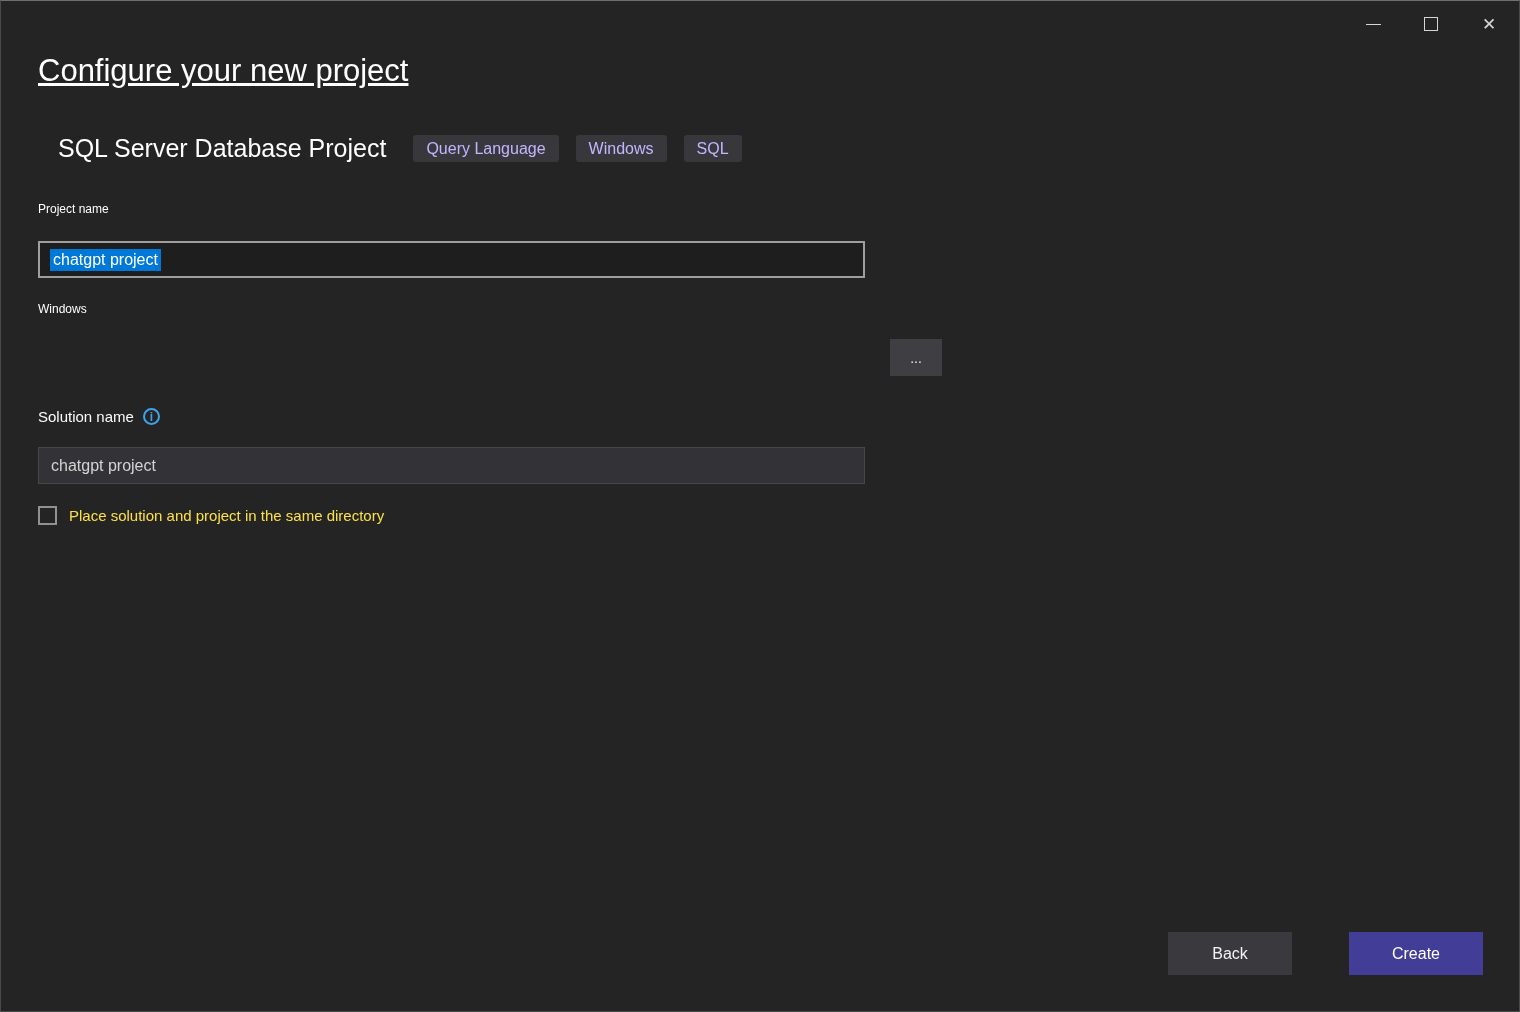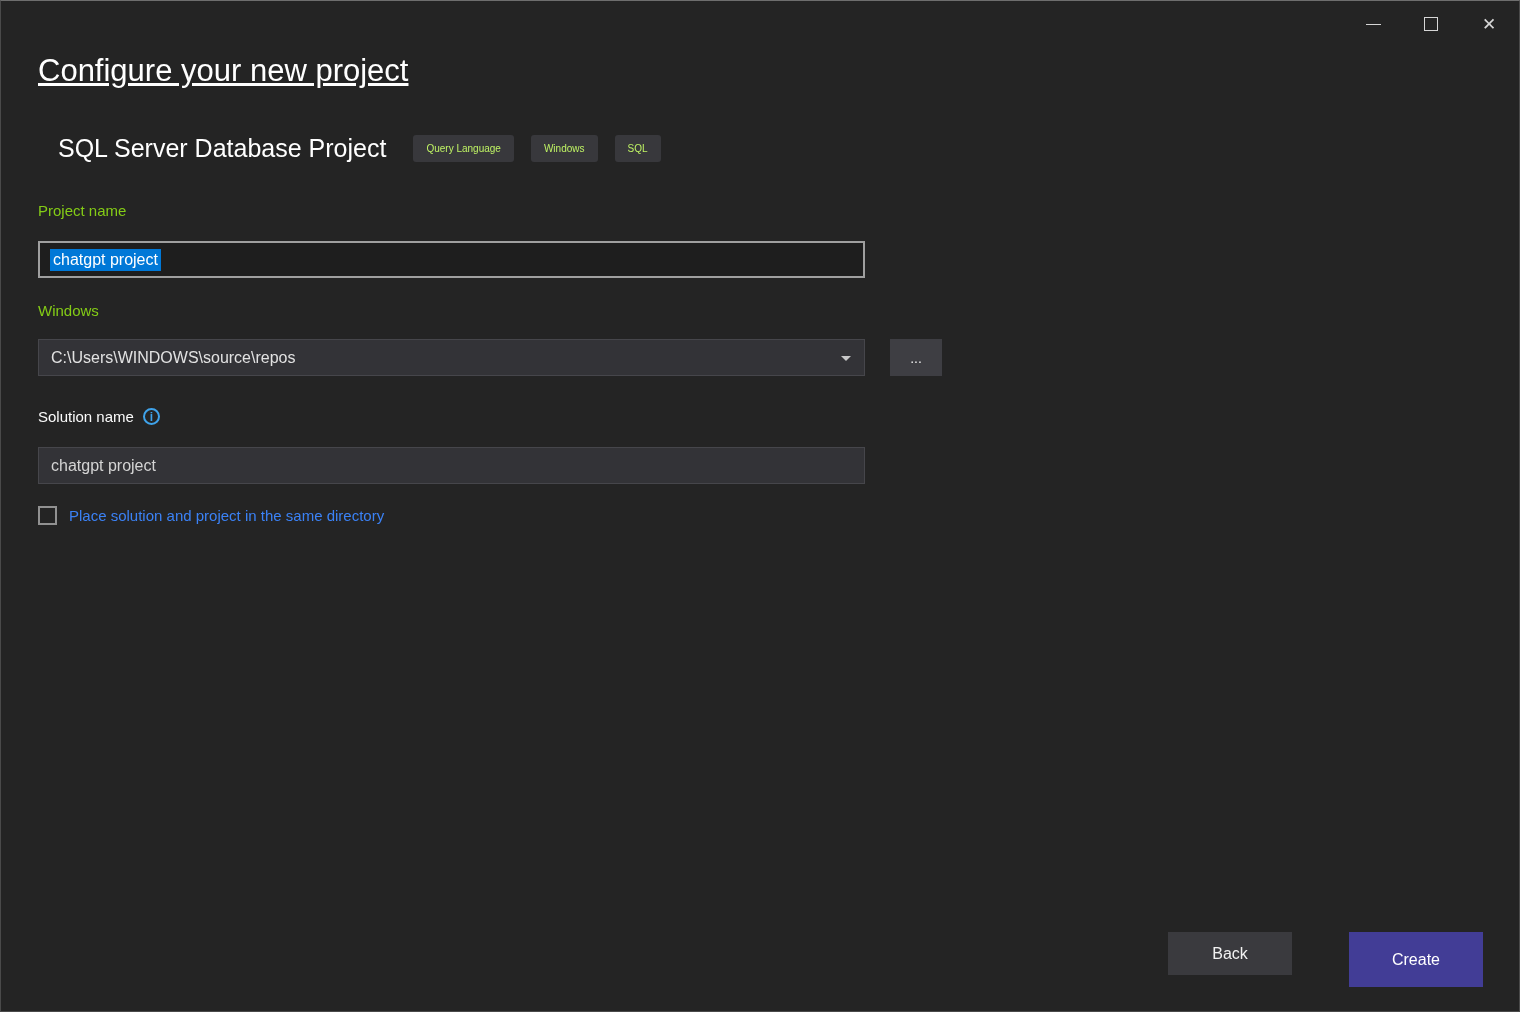--- a/index.html
+++ b/index.html
@@ -19,24 +19,24 @@
   .titlebar-controls { position: absolute; top: 1px; right: 1px; display: flex; }
   .win-btn { width: 58px; height: 44px; display: flex; align-items: center; justify-content: center; cursor: default; background: transparent; border: none; padding: 0; }
   .min-glyph   { width: 15px; height: 1px; background: #d6d6d6; }
   .max-glyph   { width: 14px; height: 14px; border: 1px solid #d6d6d6; background: transparent; }
   .close-glyph { color: #d6d6d6; font-size: 17px; line-height: 1; font-family: "Liberation Sans", sans-serif; }
 
   
   .page-title { position: absolute; left: 37px; top: 52px; font-size: 31px; font-weight: 400; color: #ffffff; text-decoration: underline; }
   .template-row { position: absolute; left: 37px; top: 133px; display: flex; align-items: center; margin-left: 20px; }
   .template-name { font-size: 25px; color: #ffffff; margin-right: 27px; white-space: nowrap; }
-  .tag { background: #38383c; color: #bef264; font-size: 10px; line-height: 19px; padding: 4px 13px; border-radius: 3px; margin-right: 17px; white-space: nowrap; }
+  .tag { background: #38383c; color: #c4b5fd; font-size: 16px; line-height: 19px; padding: 4px 13px; border-radius: 3px; margin-right: 17px; white-space: nowrap; }
 
   
-  .field-label { position: absolute; left: 37px; font-size: 15px; color: #84cc16; }
+  .field-label { position: absolute; left: 37px; font-size: 12px; color: #ffffff; }
   .label-project  { top: 201px; }
   .label-location { top: 301px; }
 
   .input-project {
     position: absolute; left: 37px; top: 240px; width: 827px; height: 37px;
     background: #1e1e1e; border: 2px solid #9f9f9f;
     display: flex; align-items: center; padding-left: 10px;
     font-size: 16px; cursor: text;
   }
   .selection { background: #0078d7; color: #ffffff; padding: 2px 3px; white-space: nowrap; }
@@ -70,32 +70,32 @@
 
   .input-solution {
     position: absolute; left: 37px; top: 446px; width: 827px; height: 37px;
     background: #333337; border: 1px solid #46464b;
     color: #d4d4d4; font-size: 16px; padding: 0 0 0 12px;
     font-family: "Liberation Sans", sans-serif; outline: none;
   }
 
   .checkbox-row { position: absolute; left: 37px; top: 505px; display: flex; align-items: center; }
   .checkbox { width: 19px; height: 19px; border: 2px solid #919191; background: transparent; margin-right: 12px; cursor: default; }
-  .checkbox-label { font-size: 15px; color: #3b82f6; }
+  .checkbox-label { font-size: 15px; color: #fde047; }
 
   .summary { position: absolute; left: 37px; top: 580px; font-size: 15px; color: #ebebeb; white-space: nowrap; }
 
   
   .back-btn {
     position: absolute; left: 1167px; top: 931px; width: 124px; height: 43px;
     background: #3a3a3e; border: none; color: #f2f2f2; font-size: 16px;
     font-family: "Liberation Sans", sans-serif;
   }
   .create-btn {
-    position: absolute; left: 1348px; top: 931px; width: 134px; height: 55px;
+    position: absolute; left: 1348px; top: 931px; width: 134px; height: 43px;
     background: #423d96; border: none; color: #ffffff; font-size: 16px;
     font-family: "Liberation Sans", sans-serif;
   }
 </style>
 </head>
 <body>
 
 <div class="window">
 
   <div class="titlebar-controls">
@@ -118,24 +118,20 @@
     <span class="tag">Windows</span>
     <span class="tag">SQL</span>
   </div>
 
   <div class="field-label label-project">Project name</div>
   <div class="input-project">
     <span class="selection">chatgpt project</span>
   </div>
 
   <div class="field-label label-location">Windows</div>
-  <div class="combo">
-    <span>C:\Users\WINDOWS\source\repos</span>
-    <span class="chevron"></span>
-  </div>
   <button class="browse-btn">...</button>
 
   <div class="label-solution-row">
     <span>Solution name</span>
     <span class="info-icon">i</span>
   </div>
   <input class="input-solution" type="text" value="chatgpt project" style="">
 
   <div class="checkbox-row">
     <span class="checkbox"></span>

